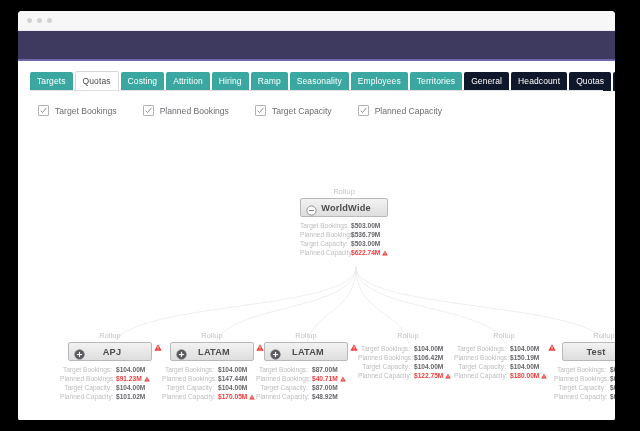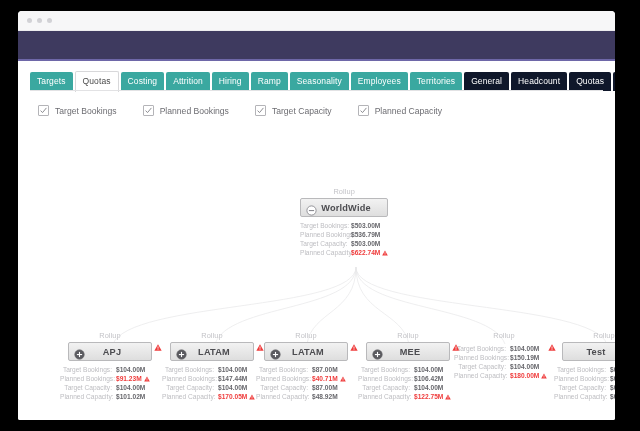--- a/index.html
+++ b/index.html
@@ -479,35 +479,20 @@
                 <span class="metric-value">$87.00M</span>
               </div>
               <div class="metric-row">
                 <span class="metric-label">Planned Capacity:</span>
                 <span class="metric-value">$48.92M</span>
               </div>
             </div>
           </div>
         <div class="node child" id="child-3" style="left:308px; top:270px;">
             <div class="node-rollup-label">Rollup</div>
-            <div class="node-box-wrap">
-              <div class="node-box">
-                <span class="node-toggle"><svg width="11" height="11" viewBox="0 0 11 11" aria-hidden="true">
-                    <circle cx="5.5" cy="5.5" r="4.6" fill="#5a5a5f" stroke="#5a5a5f" stroke-width="0.9"></circle>
-                    <rect x="2.9" y="5" width="5.2" height="1.1" fill="#ffffff"></rect>
-                    <rect x="4.95" y="2.9" width="1.1" height="5.2" fill="#ffffff"></rect>
-                  </svg></span>
-                <span class="node-name">MEE</span>
-              </div>
-              <span class="node-warn"><svg width="8" height="7" viewBox="0 0 10 9" aria-hidden="true">
-                  <path d="M5 0.4 L9.7 8.6 L0.3 8.6 Z" fill="#ef3c3c"></path>
-                  <rect x="4.5" y="3.1" width="1" height="3" fill="#ffffff"></rect>
-                  <rect x="4.5" y="6.8" width="1" height="1" fill="#ffffff"></rect>
-                </svg></span>
-            </div>
             <div class="metrics">
               <div class="metric-row">
                 <span class="metric-label">Target Bookings:</span>
                 <span class="metric-value">$104.00M</span>
               </div>
               <div class="metric-row">
                 <span class="metric-label">Planned Bookings:</span>
                 <span class="metric-value">$106.42M</span>
               </div>
               <div class="metric-row">

